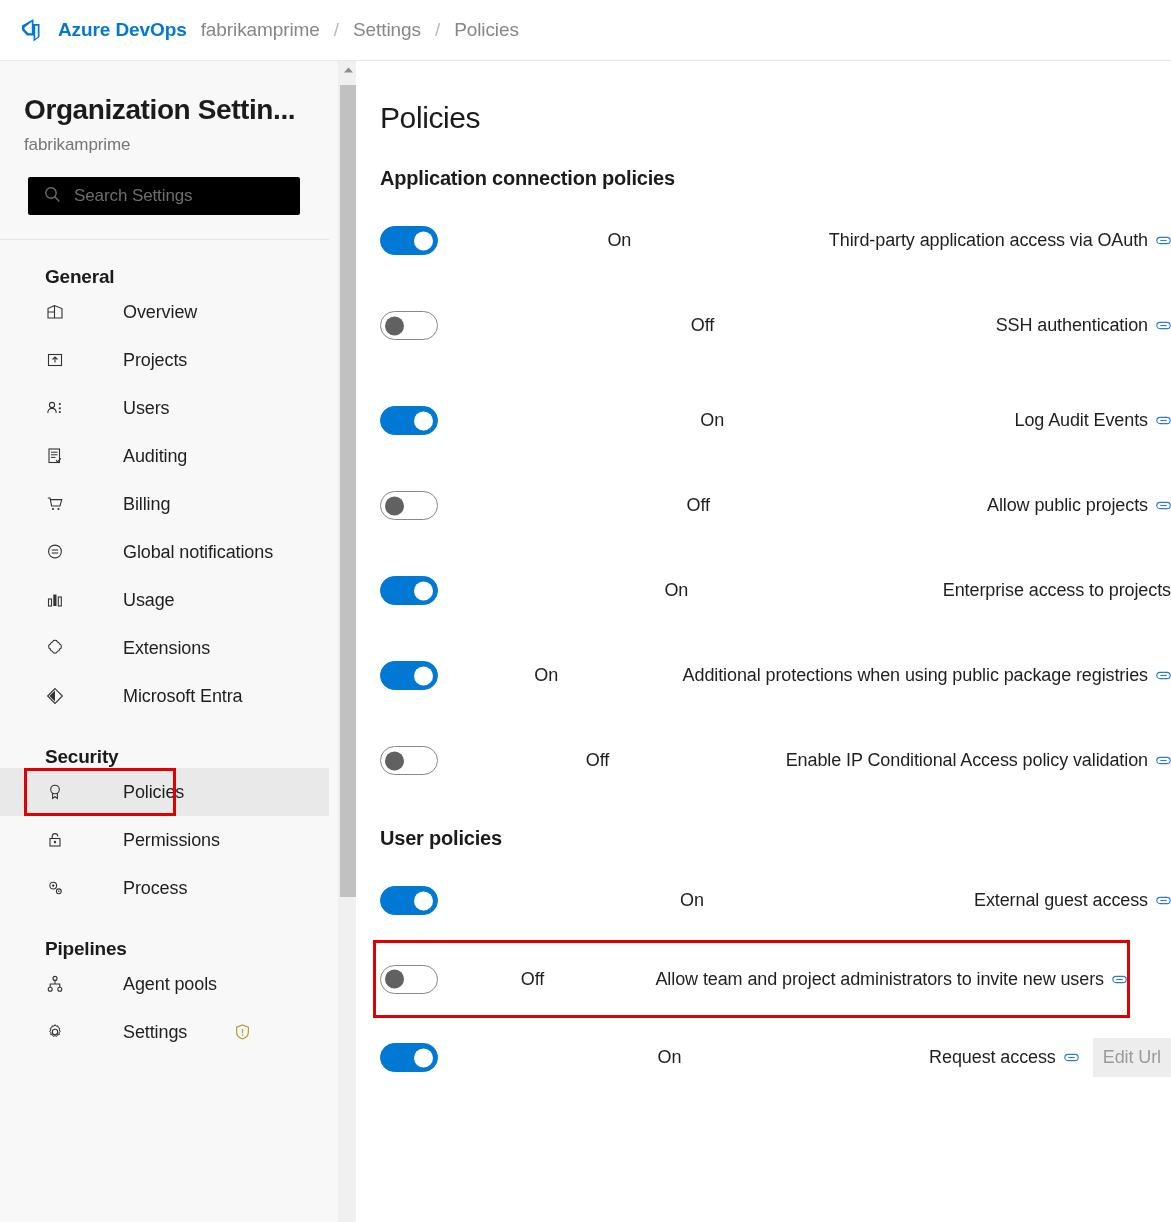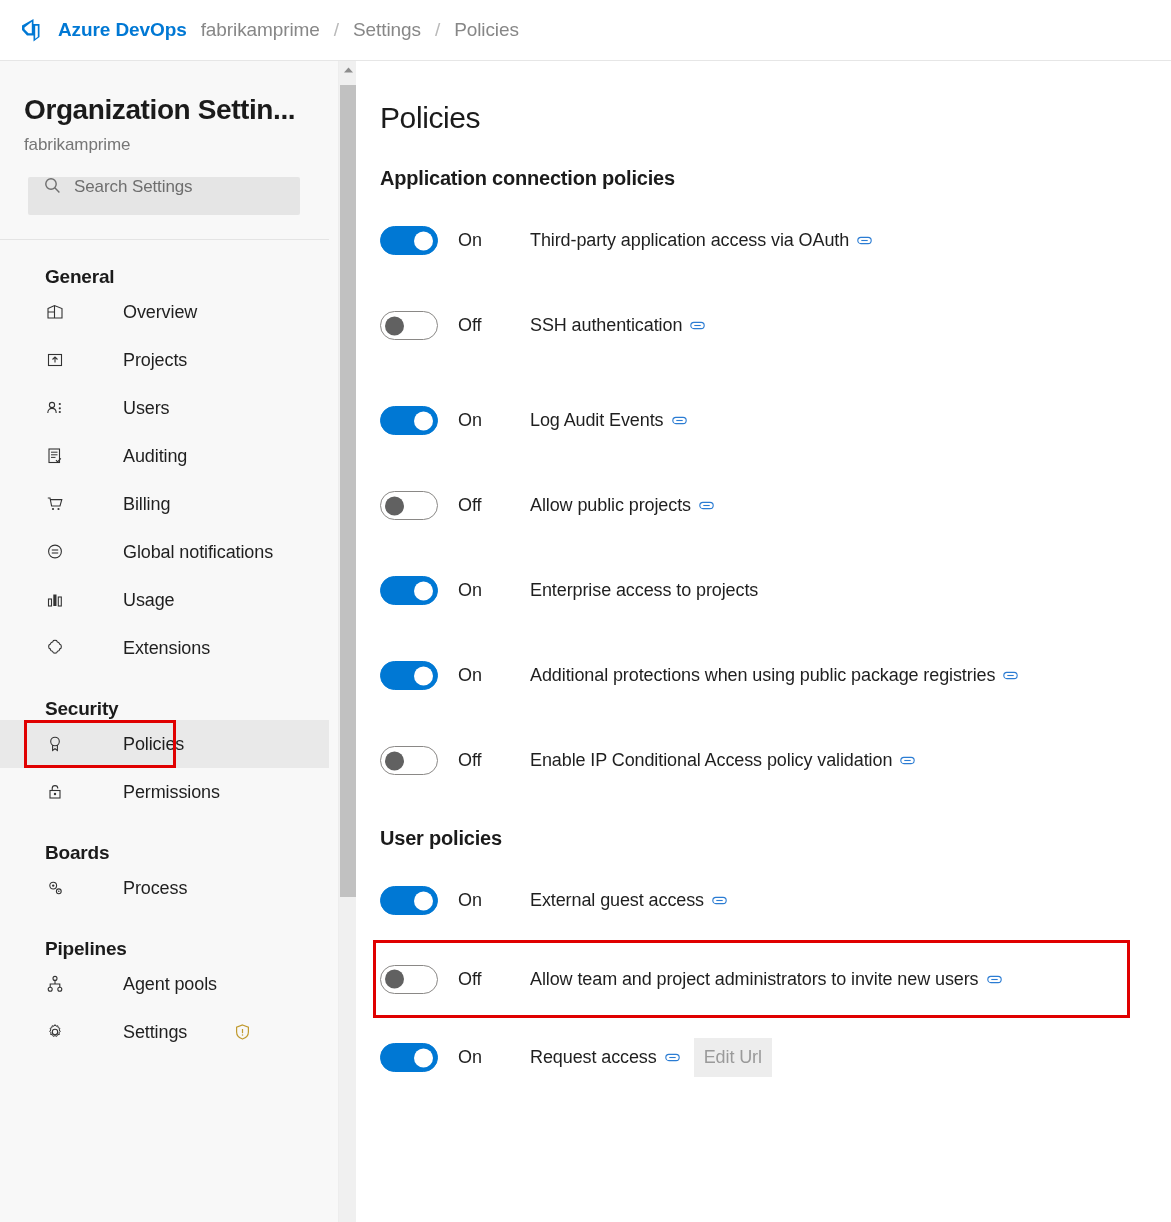--- a/index.html
+++ b/index.html
@@ -41,22 +41,22 @@
   .org-title {
     font-size: 28px; font-weight: 600; color: #1b1b1b;
     letter-spacing: -0.4px; line-height: 34px;
     white-space: nowrap; overflow: hidden;
   }
   .org-sub {
     font-size: 17px; color: #767676; margin-top: 8px; letter-spacing: -0.1px;
   }
   .search-box {
     margin: 22px 26px 0 28px; height: 38px;
-    background: #e5e5e5; border: none; border-radius: 2px;
-    display: flex; align-items: flex-start; padding-left: 16px;
+    background: #000000; border: none; border-radius: 2px;
+    display: flex; align-items: center; padding-left: 16px;
     width: 272px;
   }
   .search-ph { font-size: 17px; color: #6e6e6e; margin-left: 13px; letter-spacing: -0.1px; }
 
   .sb-divider { margin-top: 24px; height: 1px; background: #e4e4e4; width: 329px; }
 
   .sb-scroll { position: relative; }
   .sb-group-title {
     font-size: 19px; font-weight: 700; color: #1b1b1b;
     padding: 26px 0 0 45px; letter-spacing: -0.2px;
@@ -99,21 +99,21 @@
   .page-title {
     font-size: 30px; font-weight: 400; color: #1b1b1b;
     letter-spacing: -0.4px; margin-bottom: 32px;
   }
   .section-title {
     font-size: 20px; font-weight: 600; color: #1b1b1b;
     letter-spacing: -0.2px; margin-bottom: 22px;
   }
   .section { margin-bottom: 26px; }
   .policy-row {
-    display: flex; align-items: center; height: 57px; position: relative;
+    display: flex; align-items: center; height: 57px; position: relative; justify-content: space-between;
   }
   .policy-row.highlight {
     outline: 3px solid #e00000; outline-offset: 0;
     width: 751px; height: 72px; margin-left: -4px; padding-left: 4px;
   }
   .toggle {
     width: 58px; height: 29px; border-radius: 15px; position: relative;
     flex: 0 0 58px; cursor: pointer;
   }
   .toggle.on { background: #0078d4; border: 1px solid #0078d4; }
@@ -249,20 +249,29 @@
       <span class="sb-label">Usage</span>
     </div>
     <div class="sb-item">
       <span class="sb-ico">
         <svg width="18" height="18" viewBox="0 0 18 18">
             <path d="M7 2.2 C7 1 11 1 11 2.2 C11 3.4 12.3 3.1 13 3.8 C13.7 4.5 13.2 5.6 14.4 5.6 C15.6 5.6 15.6 9.6 14.4 9.6 C13.2 9.6 13.7 10.9 13 11.6 C12.3 12.3 11 12 11 13.2 C11 14.4 7 14.4 7 13.2 C7 12 5.7 12.3 5 11.6 C4.3 10.9 4.8 9.6 3.6 9.6 C2.4 9.6 2.4 5.6 3.6 5.6 C4.8 5.6 4.3 4.5 5 3.8 C5.7 3.1 7 3.4 7 2.2 Z" fill="none" stroke="#333" stroke-width="1.1"></path>
           </svg>
       </span>
       <span class="sb-label">Extensions</span>
     </div>
+    <div class="sb-item">
+      <span class="sb-ico">
+        <svg width="18" height="18" viewBox="0 0 18 18">
+            <path d="M9 1.6 L16.4 9 L9 16.4 L1.6 9 Z" fill="none" stroke="#333" stroke-width="1.1"></path>
+            <path d="M9 3.4 L9 14.6 L3.4 9 Z" fill="#333"></path>
+          </svg>
+      </span>
+      <span class="sb-label">Microsoft Entra</span>
+    </div>
 
     <div class="sb-group-title">Security</div>
     <div style="position:relative;">
       <div class="sb-item selected" style="position:absolute;top:0;left:0;"></div>
       <div class="sb-item selected redbox" style="position:relative;">
         <span class="sb-ico">
           <svg width="18" height="18" viewBox="0 0 18 18">
               <circle cx="9" cy="6.5" r="4.3" fill="none" stroke="#333" stroke-width="1.1"></circle>
               <path d="M6.6 10.1 L6.6 15.4 L9 13.7 L11.4 15.4 L11.4 10.1" fill="none" stroke="#333" stroke-width="1.1"></path>
             </svg>
@@ -274,21 +283,20 @@
       <span class="sb-ico">
         <svg width="18" height="18" viewBox="0 0 18 18">
             <rect x="4" y="7.5" width="10" height="7.5" fill="none" stroke="#333" stroke-width="1.1"></rect>
             <path d="M6.2 7.5 L6.2 5.4 C6.2 3.6 7.4 2.6 9 2.6 C10.6 2.6 11.8 3.6 11.8 5.4" fill="none" stroke="#333" stroke-width="1.1"></path>
             <circle cx="9" cy="11" r="1.2" fill="#333"></circle>
           </svg>
       </span>
       <span class="sb-label">Permissions</span>
     </div>
 
-    <div class="sb-group-title">Boards</div>
     <div class="sb-item">
       <span class="sb-ico">
         <svg width="18" height="18" viewBox="0 0 18 18">
             <circle cx="7.2" cy="6.6" r="3.4" fill="none" stroke="#333" stroke-width="1.1"></circle>
             <circle cx="7.2" cy="6.6" r="1.2" fill="#333"></circle>
             <circle cx="12.8" cy="12.3" r="2.4" fill="none" stroke="#333" stroke-width="1.1"></circle>
             <circle cx="12.8" cy="12.3" r="0.8" fill="#333"></circle>
           </svg>
       </span>
       <span class="sb-label">Process</span>

